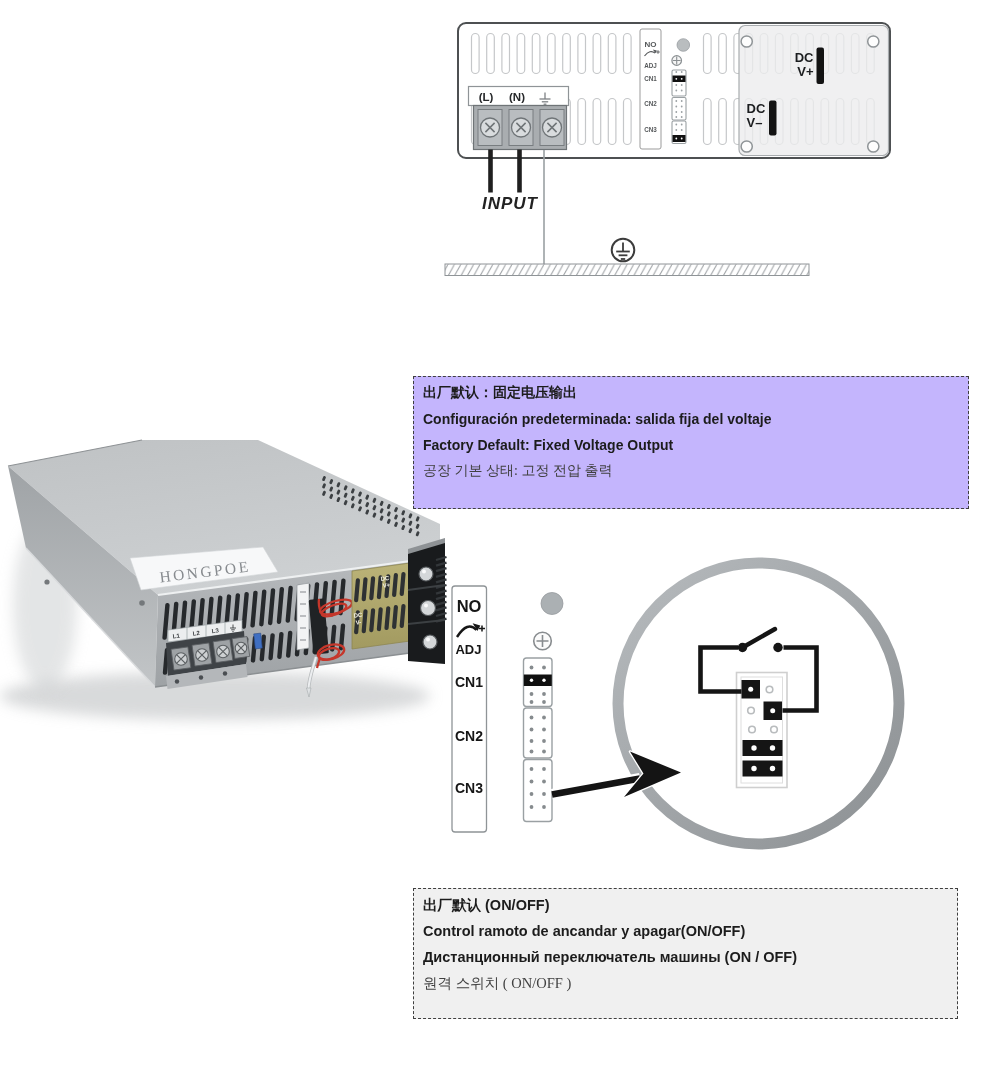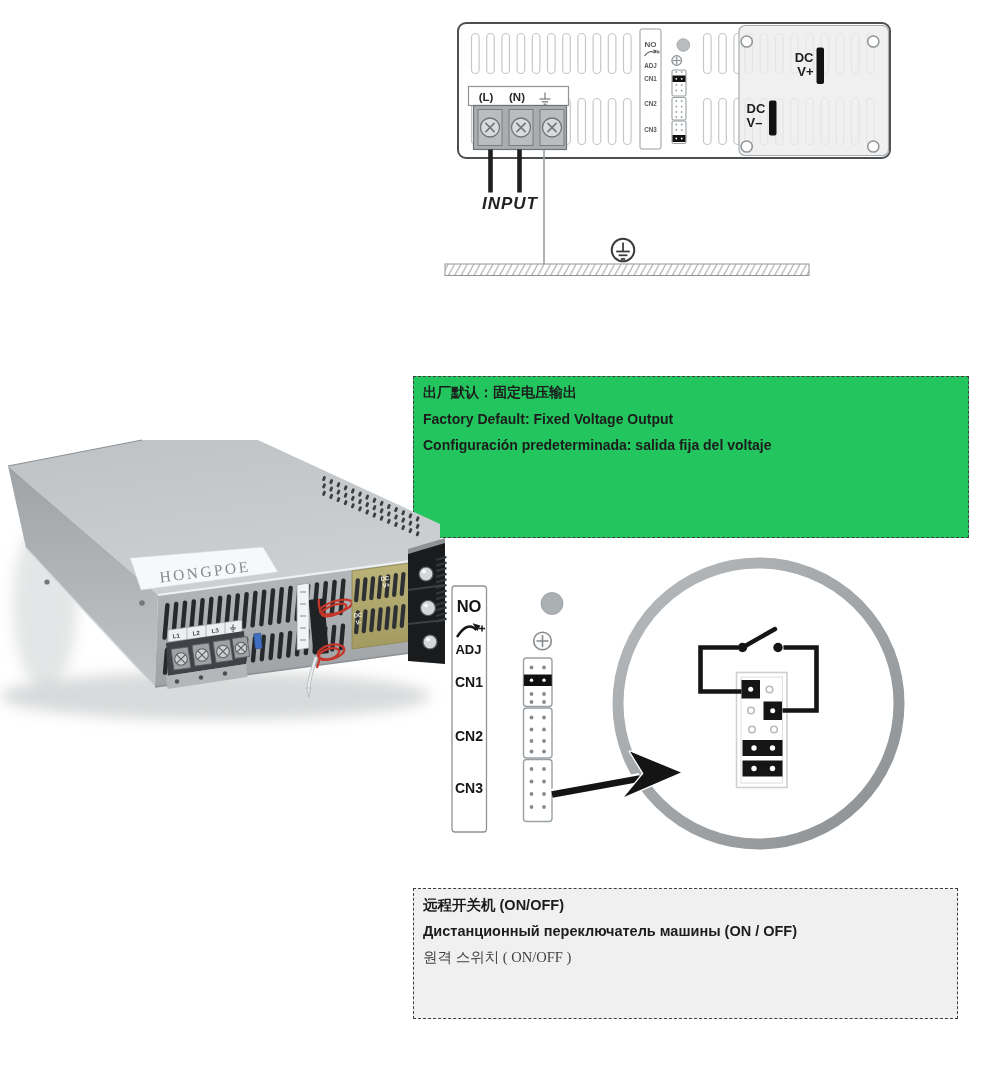--- a/index.html
+++ b/index.html
@@ -3,21 +3,21 @@
 <meta charset="utf-8">
 <style>
   html,body{margin:0;padding:0;background:#fff;}
   #stage{position:relative;width:1000px;height:1077px;background:#ffffff;overflow:hidden;
          font-family:"Liberation Sans","DejaVu Sans",sans-serif;}
   svg{position:absolute;overflow:visible;}
   #rear-svg{left:440px;top:15px;}
   #psu-svg{left:0px;top:440px;}
   #mid-svg{left:440px;top:550px;}
   .note{position:absolute;border:1.5px dashed #3f3f3f;box-sizing:border-box;padding-top:3px;}
-  #note1{left:413px;top:376px;width:556px;height:162px;background:#22c55e;}
+  #note1{left:413px;top:376px;width:556px;height:133px;background:#c4b5fd;}
   #note2{left:413px;top:888px;width:545px;height:131px;background:#f0f0f0;}
   .ln{height:26px;display:flex;align-items:center;padding:0 9px;white-space:nowrap;
       font-weight:bold;font-size:14px;color:#1c1c1c;}
   #note2 .ln{font-size:14.5px;}
   .ln.kr{font-weight:normal;font-family:"Liberation Serif","DejaVu Serif",serif;color:#414141;}
   text{font-family:"Liberation Sans","DejaVu Sans",sans-serif;}
   .ff-serif{font-family:"Liberation Serif","DejaVu Serif",serif;}
 </style>
 </head>
 <body>
@@ -196,22 +196,23 @@
         <path d="M623 242.5 V251.5"></path>
           <path d="M616.2 251.5 H629.8"></path>
         <path d="M618.6 255.3 H627.4"></path>
           <path d="M620.8 259 H625.2"></path>
       </g>
     </g>
   </svg>
 
   <div id="note1" class="note">
     <div class="ln">出厂默认：固定电压输出</div>
+    <div class="ln">Configuración predeterminada: salida fija del voltaje</div>
     <div class="ln">Factory Default: Fixed Voltage Output</div>
-    <div class="ln">Configuración predeterminada: salida fija del voltaje</div>
+    <div class="ln kr">공장 기본 상태: 고정 전압 출력</div>
   </div>
 
   <svg id="psu-svg" width="450" height="290" viewBox="0 440 450 290">
     <defs>
       <linearGradient id="topFaceGrad" x1="0" y1="0" x2="0.4" y2="1">
         <stop offset="0" stop-color="#bfc2c4"></stop>
           <stop offset="1" stop-color="#cdd0d2"></stop>
       </linearGradient>
       <linearGradient id="leftFaceGrad" x1="0" y1="0" x2="0" y2="1">
         <stop offset="0" stop-color="#9fa3a6"></stop>
@@ -553,18 +554,19 @@
     <path d="M742.5 647.5 L775 629" stroke="#151515" stroke-width="4.4" stroke-linecap="round"></path>
 
     <g>
       <path d="M552 794.5 L640 778.5" stroke="#ffffff" stroke-width="11"></path>
       <path d="M552 794.5 L640 778.5" stroke="#141414" stroke-width="6.8"></path>
       <polygon points="681,772.5 630,751.5 643.5,773.5 624,797" fill="#141414" stroke="#ffffff" stroke-width="2.6" stroke-linejoin="round" paint-order="stroke"></polygon>
     </g>
   </svg>
 
   <div id="note2" class="note">
-    <div class="ln">远程开关机  (ON/OFF)</div>
+    <div class="ln">出厂默认  (ON/OFF)</div>
+    <div class="ln">Control ramoto de ancandar y apagar(ON/OFF)</div>
     <div class="ln">Дистанционный переключатель машины (ON / OFF)</div>
     <div class="ln kr">원격 스위치 ( ON/OFF )</div>
   </div>
 
 </div>
 
 </body></html>

